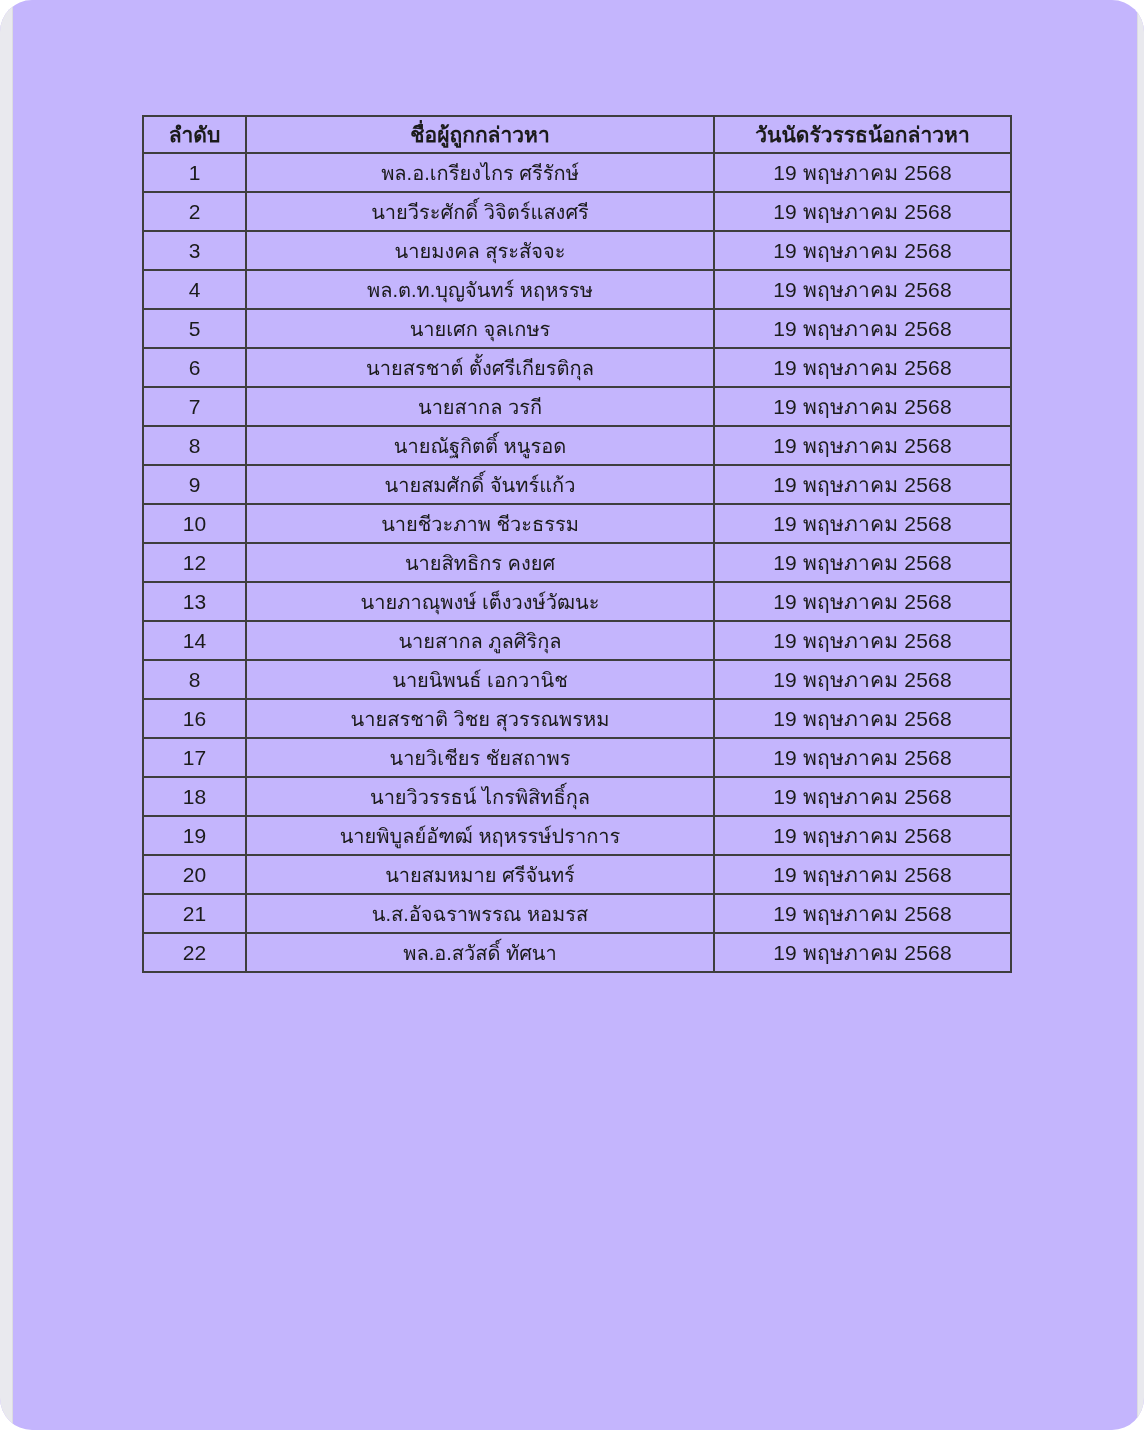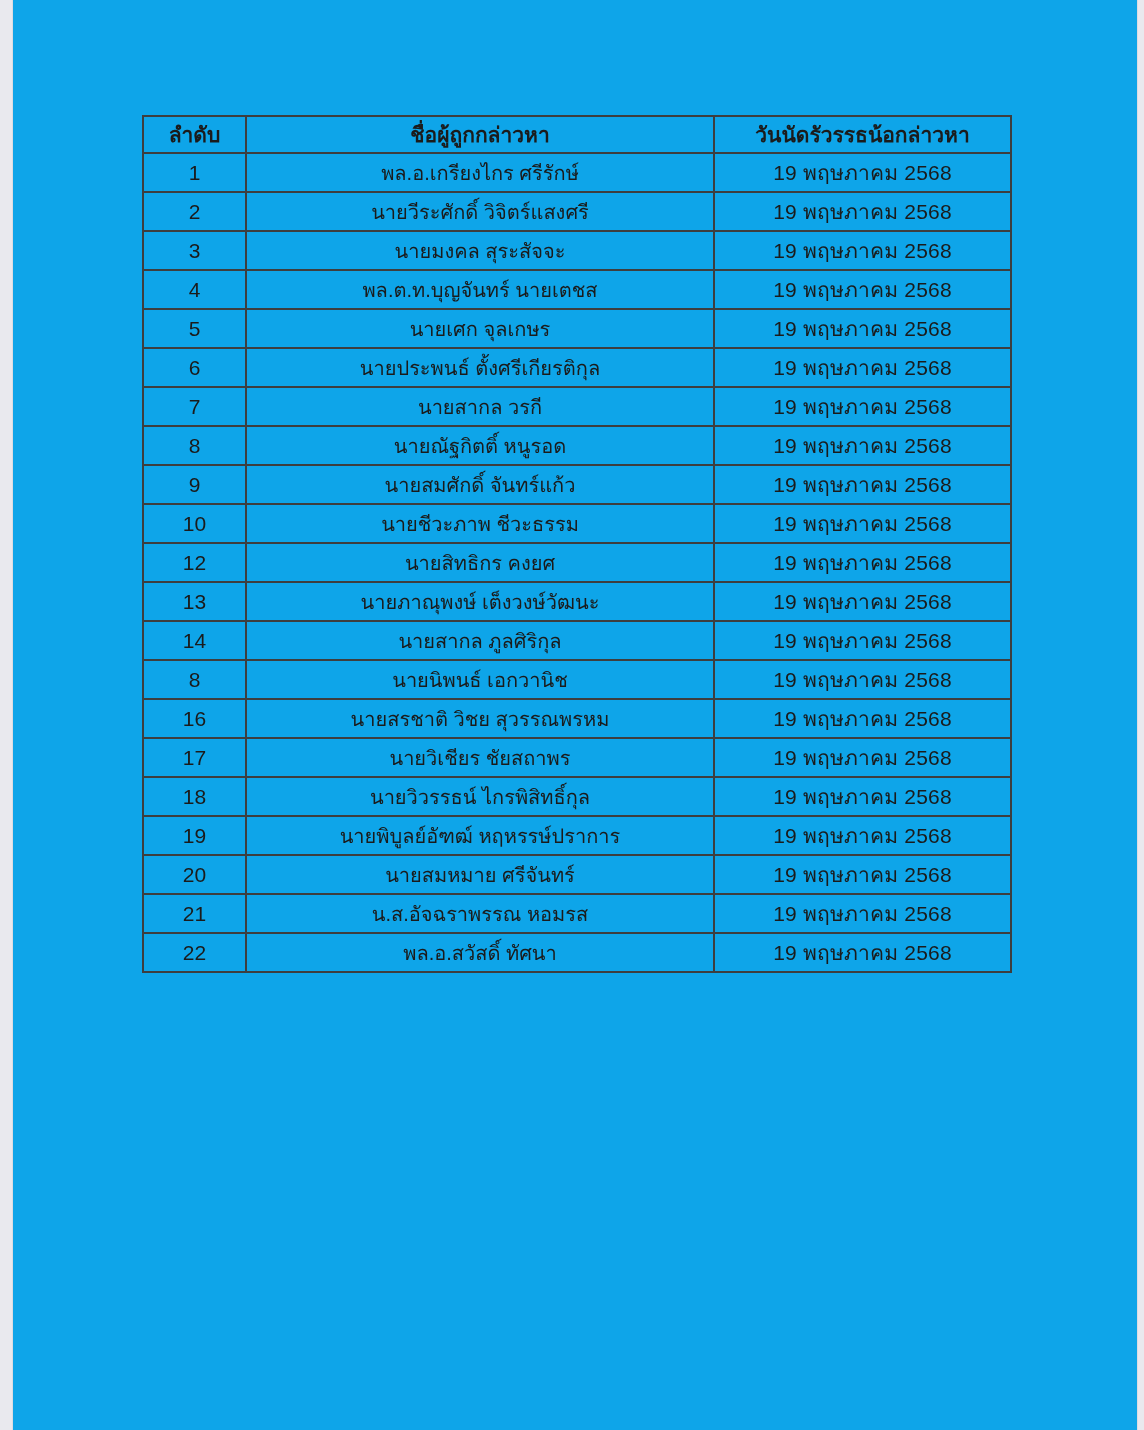--- a/index.html
+++ b/index.html
@@ -5,22 +5,23 @@
   html, body {
     margin: 0;
     padding: 0;
     background: #ffffff;
     font-family: "Liberation Sans", sans-serif;
   }
   .page {
     position: relative;
     width: 1144px;
     height: 1430px;
-    background: #0ea5e9;
+    background: #c4b5fd;
     overflow: hidden;
+    border-radius: 32px;
   }
   .edge {
     position: absolute;
     top: 0;
     height: 100%;
   }
   .edge-left  { left: 0;  width: 12px; background: #e9e9ee; border-right: 1px solid #dcdce2; }
   .edge-right { right: 0; width: 6px;  background: #e9e9ee; border-left: 1px solid #dcdce2; }
 
   table.accused-table {
@@ -89,31 +90,31 @@
           <td class="cell-name">นายวีระศักดิ์ วิจิตร์แสงศรี</td>
           <td class="cell-date">19 พฤษภาคม 2568</td>
         </tr>
         <tr>
           <td class="cell-index">3</td>
           <td class="cell-name">นายมงคล สุระสัจจะ</td>
           <td class="cell-date">19 พฤษภาคม 2568</td>
         </tr>
         <tr>
           <td class="cell-index">4</td>
-          <td class="cell-name">พล.ต.ท.บุญจันทร์ นายเตชส</td>
+          <td class="cell-name">พล.ต.ท.บุญจันทร์ หฤหรรษ</td>
           <td class="cell-date">19 พฤษภาคม 2568</td>
         </tr>
         <tr>
           <td class="cell-index">5</td>
           <td class="cell-name">นายเศก จุลเกษร</td>
           <td class="cell-date">19 พฤษภาคม 2568</td>
         </tr>
         <tr>
           <td class="cell-index">6</td>
-          <td class="cell-name">นายประพนธ์ ตั้งศรีเกียรติกุล</td>
+          <td class="cell-name">นายสรชาต์ ตั้งศรีเกียรติกุล</td>
           <td class="cell-date">19 พฤษภาคม 2568</td>
         </tr>
         <tr>
           <td class="cell-index">7</td>
           <td class="cell-name">นายสากล วรกี</td>
           <td class="cell-date">19 พฤษภาคม 2568</td>
         </tr>
         <tr>
           <td class="cell-index">8</td>
           <td class="cell-name">นายณัฐกิตติ์ หนูรอด</td>

